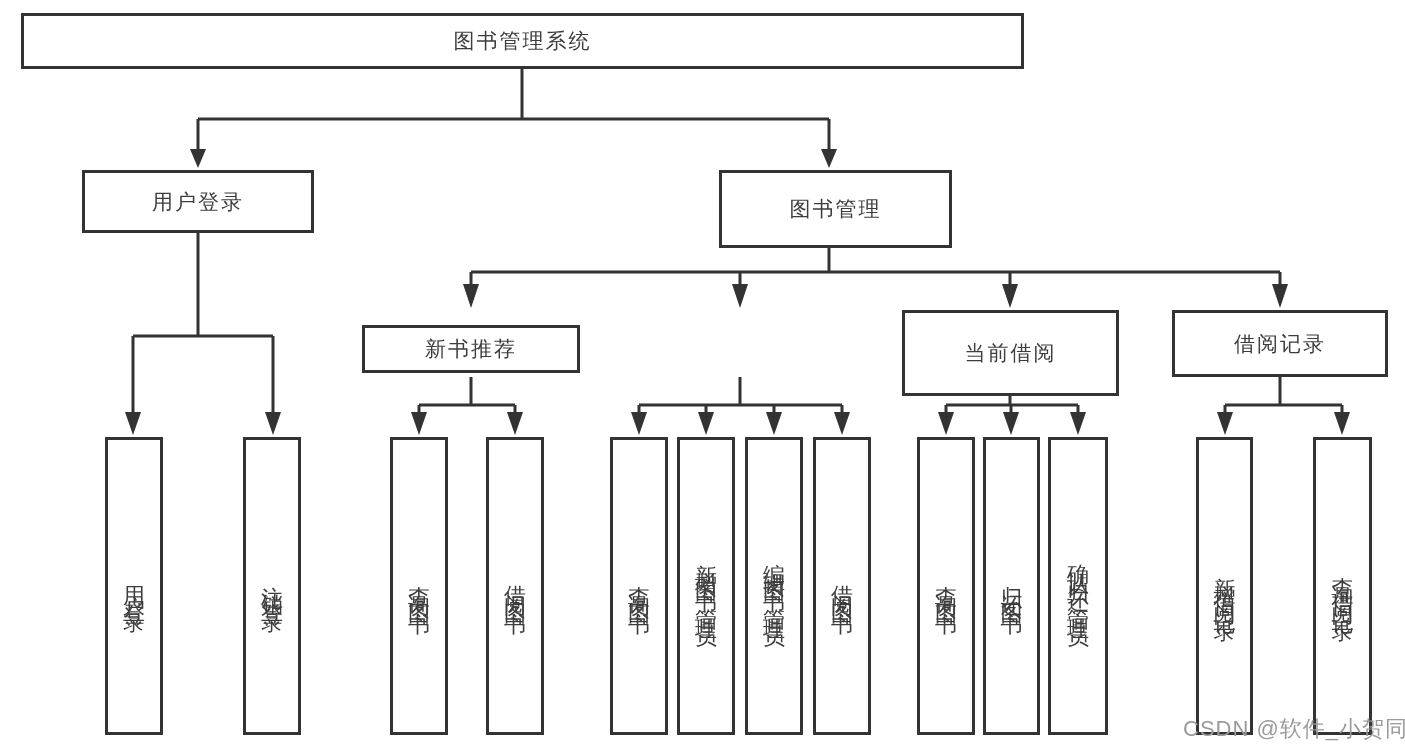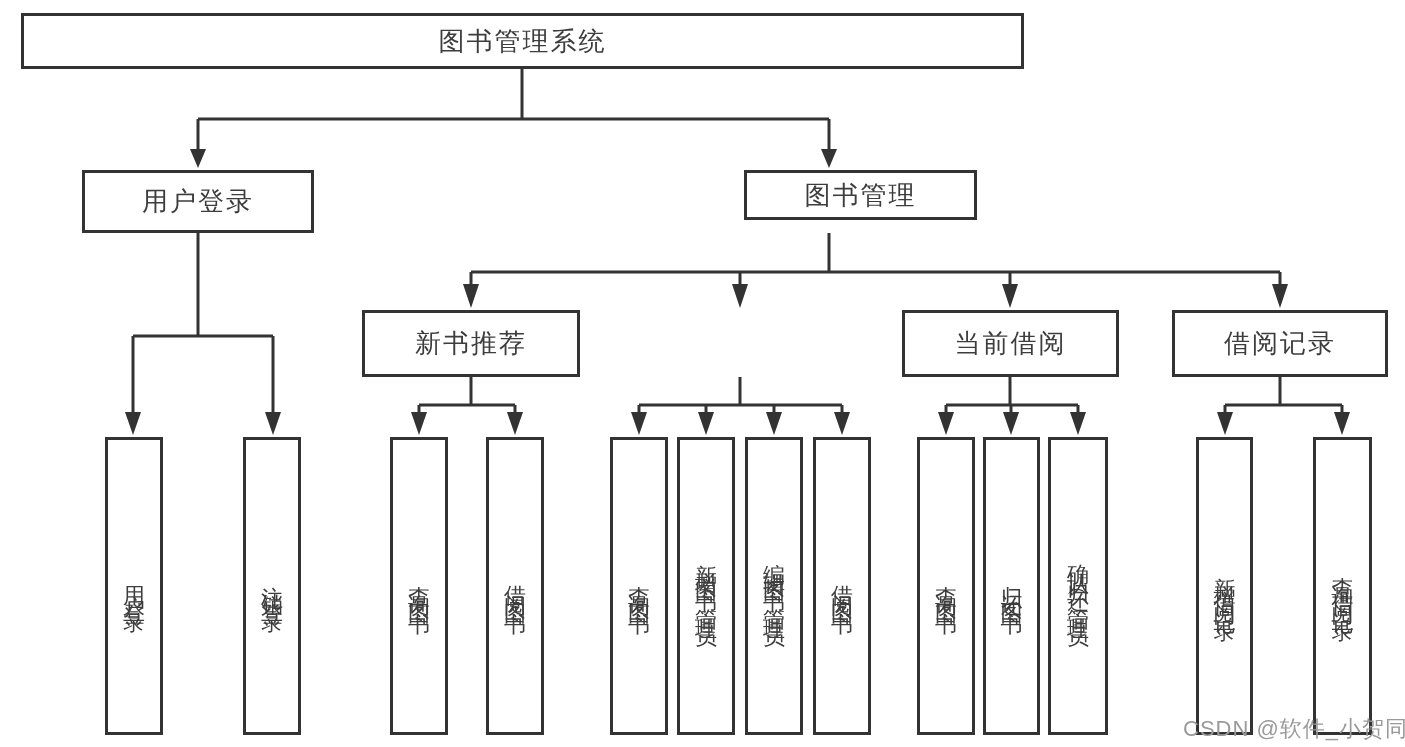--- a/index.html
+++ b/index.html
@@ -20,21 +20,21 @@
     position:absolute;
     box-sizing:border-box;
     border:3px solid var(--line);
     background:#ffffff;
     display:flex;
     align-items:center;
     justify-content:center;
     color:var(--text);
   }
   .hbox{
-    font-size:26px;
+    font-size:21px;
     letter-spacing:2px;
     white-space:nowrap;
   }
   .vbox{
     writing-mode:vertical-rl;
     font-size:22px;
     letter-spacing:9px;
     line-height:1.0;
   }
   .watermark{
@@ -124,24 +124,24 @@
       <line x1="1225" y1="405" x2="1225" y2="414"></line>
       <polygon points="1217,412 1233,412 1225,435" stroke="none"></polygon>
       <line x1="1342" y1="405" x2="1342" y2="414"></line>
       <polygon points="1334,412 1350,412 1342,435" stroke="none"></polygon>
     </g>
   </svg>
 
   <div class="box hbox" style="left:21px;top:13px;width:1003px;height:56px">图书管理系统</div>
 
   <div class="box hbox" style="left:82px;top:170px;width:232px;height:63px">用户登录</div>
-  <div class="box hbox" style="left:744px;top:170px;width:233px;height:50px">图书管理</div>
+  <div class="box hbox" style="left:719px;top:170px;width:233px;height:78px">图书管理</div>
 
-  <div class="box hbox" style="left:362px;top:310px;width:218px;height:67px">新书推荐</div>
-  <div class="box hbox" style="left:902px;top:310px;width:217px;height:67px">当前借阅</div>
+  <div class="box hbox" style="left:362px;top:325px;width:218px;height:48px">新书推荐</div>
+  <div class="box hbox" style="left:902px;top:310px;width:217px;height:86px">当前借阅</div>
   <div class="box hbox" style="left:1172px;top:310px;width:216px;height:67px">借阅记录</div>
 
   <div class="box vbox" style="left:105px;top:437px;width:58px;height:298px">用户登录</div>
   <div class="box vbox" style="left:243px;top:437px;width:58px;height:298px">注销登录</div>
 
   <div class="box vbox" style="left:390px;top:437px;width:58px;height:298px">查询图书</div>
   <div class="box vbox" style="left:486px;top:437px;width:58px;height:298px">借阅图书</div>
 
   <div class="box vbox" style="left:610px;top:437px;width:58px;height:298px">查询图书</div>
   <div class="box vbox" style="left:677px;top:437px;width:58px;height:298px">新增图书（管理员）</div>

